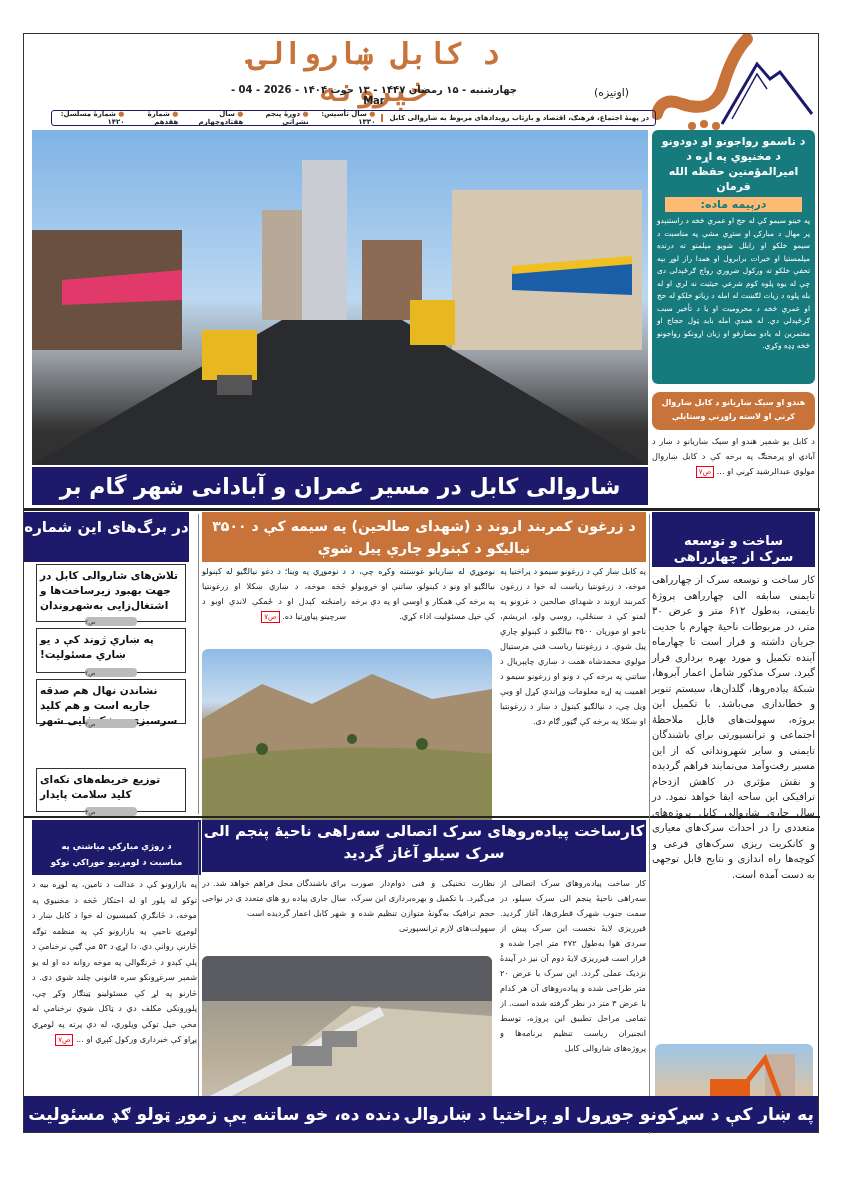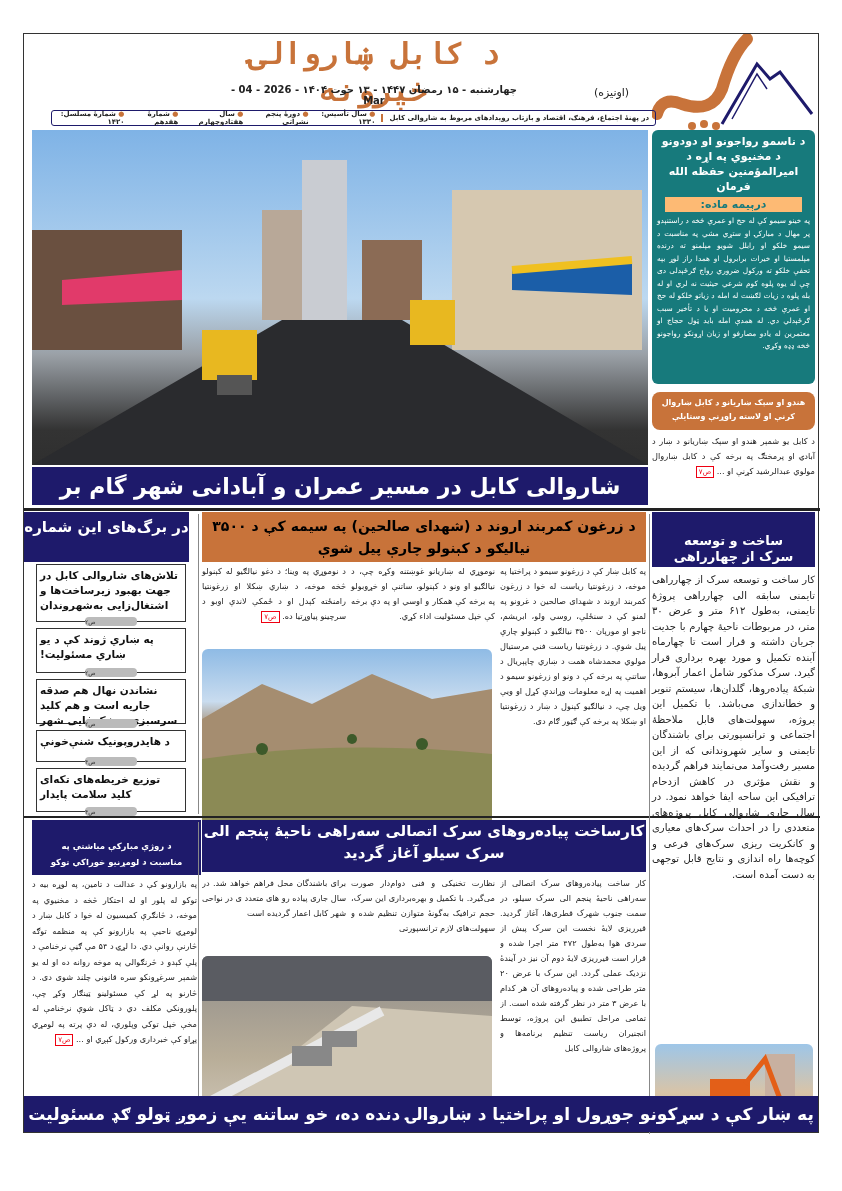--- a/index.html
+++ b/index.html
@@ -28,21 +28,21 @@
 .side-or-text{position:absolute;left:628px;top:400px;width:163px;font-size:8.2px;line-height:15px;text-align:justify;color:#222}
 .ref{display:inline-block;border:1px solid #e01;color:#e01;font-size:7px;padding:0 2px;line-height:10px}
 .hdiv{position:absolute;left:0;width:796px;height:3px;background:#222}
 
 .navyhd{background:#1e1a6b;color:#fff;font-weight:bold;text-align:center}
 .col-r-hd{position:absolute;left:628px;top:478px;width:163px;height:55px;font-size:13px;line-height:16px;padding:21px}
 .col-r-text{position:absolute;left:628px;top:538px;width:163px;font-size:10px;line-height:15.5px;text-align:justify;color:#222}
 .photo-exc{position:absolute;left:631px;top:1010px;width:158px;height:88px;border-radius:6px;background:linear-gradient(#9ec6e8,#d8c4a8 55%,#b8a58c);overflow:hidden}
 .vline{position:absolute;width:1px;background:#888}
 
-.mid-or{position:absolute;left:178px;top:478px;width:444px;height:50px;background:#c8733a;color:#000000;font-size:14px;font-weight:bold;text-align:center;line-height:22px;padding-top:3px}
+.mid-or{position:absolute;left:178px;top:478px;width:444px;height:50px;background:#c8733a;color:#ffffff;font-size:14px;font-weight:bold;text-align:center;line-height:22px;padding-top:3px}
 .txtcol{position:absolute;font-size:8.2px;line-height:15px;text-align:justify;color:#222}
 .photo-mtn{position:absolute;left:178px;top:615px;width:290px;height:175px;border-radius:6px;background:linear-gradient(#8fbbe5 0%,#c9dcef 30%,#a58d70 45%,#8a7a55 70%,#a89a70 100%);overflow:hidden}
 
 .toc-hd{position:absolute;left:0;top:478px;width:165px;height:50px;font-size:15px;line-height:20px;padding-top:5px}
 .toc-item{position:absolute;left:12px;width:150px;border:1px solid #333;text-align:left;font-size:10.5px;font-weight:bold;color:#111;padding:3px 3px 10px;line-height:15px}
 .toc-item .pg{position:absolute;bottom:-5px;left:50%;transform:translateX(-50%);background:#bbb;color:#333;font-size:6px;font-weight:normal;border-radius:4px;width:52px;line-height:9px}
 
 .ll-hd{position:absolute;left:8px;top:786px;width:169px;height:55px;font-size:8.5px;line-height:16px;padding:18px}
 .ll-text{position:absolute;left:8px;top:843px;width:165px;font-size:8.2px;line-height:15.5px;text-align:justify;color:#222}
 
@@ -120,24 +120,20 @@
     <span class="pg">ص۲</span>
   </div>
   <div class="toc-item" style="top:594px;height:45px">
     <span>په ښاري ژوند کې د یو ښاري مسئولیت!</span>
     <span class="pg">ص۲</span>
   </div>
   <div class="toc-item" style="top:645px;height:45px">
     <span>نشاندن نهال هم صدقه جاریه است و هم کلید سرسبزی و شکوفایی شهر</span>
     <span class="pg">ص۲</span>
   </div>
-  <div class="toc-item" style="top:696px;height:32px">
-    <span>د هایدروپونیک شنې‌خونې</span>
-    <span class="pg">ص۴</span>
-  </div>
   <div class="toc-item" style="top:734px;height:44px">
     <span>توزیع خریطه‌های تکه‌ای کلید سلامت پایدار</span>
     <span class="pg">ص۴</span>
   </div>
 
   <div class="mid-or">د زرغون کمربند اروند د (شهدای صالحین) په سیمه کې د ۳۵۰۰ نیالیګو د کېنولو چارې پیل شوې</div>
   <div class="txtcol" style="left:476px;top:530px;width:146px;height:255px;overflow:hidden">په کابل ښار کې د زرغونو سیمو د پراختیا په موخه، د زرغونتیا ریاست له خوا د زرغون کمربند اروند د شهدای صالحین د غرونو په لمنو کې د سنځلې، روسي ولو، ابریشم، ناجو او مورپان ۳۵۰۰ نیالګیو د کېنولو چارې پیل شوې. د زرغونتیا ریاست فني مرستیال مولوي محمدشاه همت د ښاري چاپېریال د ساتنې په برخه کې د ونو او زرغونو سیمو د اهمیت په اړه معلومات وړاندې کړل او ویې ویل چې، د نیالګیو کېنول د ښار د زرغونتیا او ښکلا په برخه کې ګټور ګام دی.</div>
   <div class="txtcol" style="left:327px;top:530px;width:144px">نوموړي له ښاریانو غوښتنه وکړه چې، د نیالګیو او ونو د کېنولو، ساتنې او خړوبولو په برخه کې همکار و اوسي او په دې برخه کې خپل مسئولیت اداء کړي.</div>
   <div class="txtcol" style="left:178px;top:530px;width:144px">
     <span>د نوموړي په وینا؛ د دغو نیالګیو له کېنولو څخه موخه، د ښاري ښکلا او زرغونتیا رامنځته کېدل او د ځمکې لاندې اوبو د سرچینو پیاوړتیا ده.</span>

